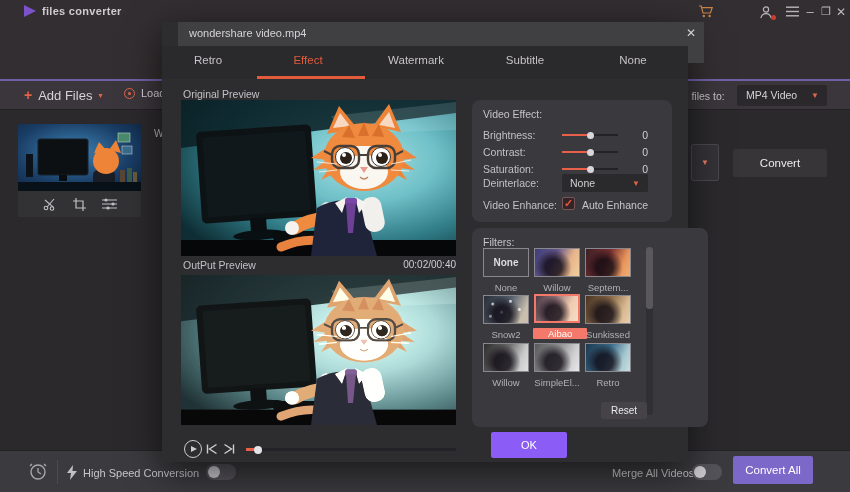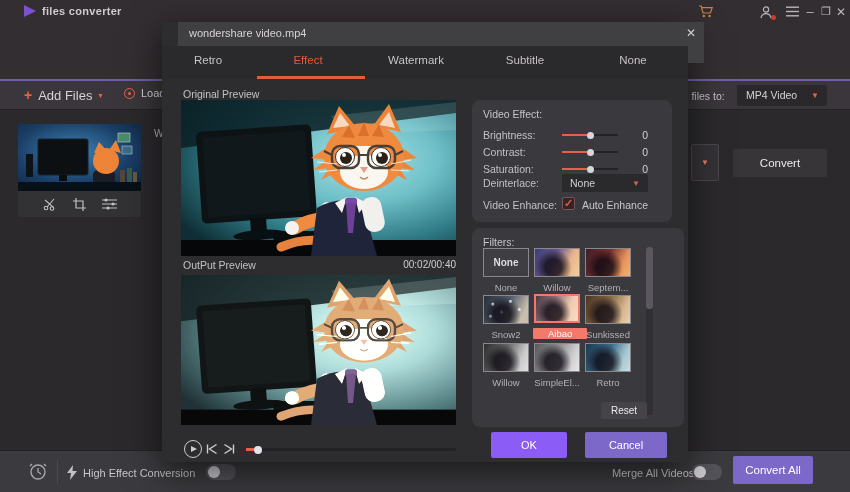--- a/index.html
+++ b/index.html
@@ -79,21 +79,21 @@
   #play-btn { left:22px; top:418px; width:18px; height:18px; border:1.3px solid #cfcdd0; border-radius:50%; display:flex; align-items:center; justify-content:center; cursor:pointer; }
   #play-btn i { width:0; height:0; border-left:6px solid #cfcdd0; border-top:3.5px solid transparent; border-bottom:3.5px solid transparent; margin-left:2px; }
   #prev-btn { left:44px; top:421px; cursor:pointer; } #next-btn { left:61px; top:421px; cursor:pointer; }
   #seek { left:84px; top:426px; width:210px; height:3px; background:#232226; border-radius:2px; cursor:pointer; }
   #seek .fill { position:absolute; left:0; top:0; width:11px; height:3px; background:#e8604a; }
   #seek .hnd { position:absolute; left:8px; top:-2.5px; width:8px; height:8px; border-radius:50%; background:#e6e4e8; }
 
   
   .panel { background:#3a393d; border-radius:8px; }
   #panel1 { left:310px; top:78px; width:200px; height:122px; }
-  #panel2 { left:310px; top:206px; width:212px; height:199px; }
+  #panel2 { left:310px; top:206px; width:236px; height:199px; }
   .p-title { position:absolute; left:11px; top:8px; font-size:10.5px; color:#c6c3c6; }
   .fx-label { position:absolute; left:11px; font-size:10.5px; color:#c2c0c4; }
   .fx-track { position:absolute; left:90px; width:56px; height:2px; background:#232226; cursor:pointer; }
   .fx-track .fill { position:absolute; left:0; top:0; height:2px; width:28px; background:#e8604a; }
   .fx-track .hnd { position:absolute; left:25px; top:-2.5px; width:7px; height:7px; border-radius:50%; background:#d8d6da; }
   .fx-val { position:absolute; left:158px; width:18px; text-align:right; font-size:10.5px; color:#d2d0d4; }
   #deint-dd { position:absolute; left:90px; top:74px; width:86px; height:18px; background:#2a292c; border-radius:2px; cursor:pointer; }
   #deint-dd .val { position:absolute; left:8px; top:3px; font-size:10.5px; color:#d2cfd2; }
   #deint-dd .car { position:absolute; right:8px; top:5px; color:#e0614a; font-size:8px; }
   #enh-check { position:absolute; left:90px; top:97px; width:13px; height:13px; background:#332527; border:1px solid #77565a; border-radius:2px; color:#e0553c; font-size:11px; font-weight:bold; line-height:11px; text-align:center; cursor:pointer; }
@@ -233,21 +233,21 @@
 <div class="abs" id="footer">
   <svg class="abs" id="clock-ic" width="20" height="20" viewBox="0 0 20 20">
     <circle cx="10" cy="11" r="7" fill="none" stroke="#a8a6aa" stroke-width="1.4"></circle>
     <path d="M10 7v4l3 2" fill="none" stroke="#a8a6aa" stroke-width="1.3"></path>
     <path d="M4 3 L2 5 M16 3 L18 5" stroke="#a8a6aa" stroke-width="1.4"></path>
   </svg>
   <div class="abs" id="footer-div"></div>
   <svg class="abs" id="bolt-ic" width="10" height="15" viewBox="0 0 10 15">
       <polygon points="6,0 0,8 4,8 3,15 10,6 5.5,6" fill="#c2c0c4"></polygon>
     </svg>
-  <div class="abs" id="hsc-label">High Effect Conversion</div>
+  <div class="abs" id="hsc-label">High Speed Conversion</div>
   <div class="abs toggle" id="hsc-toggle">
       <span class="knob"></span>
     </div>
   <div class="abs" id="merge-label">Merge All Videos</div>
   <div class="abs toggle" id="merge-toggle">
       <span class="knob"></span>
     </div>
   <div class="abs" id="convert-all">Convert All</div>
 </div>
 
@@ -432,14 +432,13 @@
         <span class="flabel">Retro</span>
       </div>
     </div>
     <div id="fscroll">
         <span class="sthumb"></span>
       </div>
     <div id="reset-btn">Reset</div>
   </div>
 
   <div class="abs" id="ok-btn">OK</div>
-  <div class="abs" id="cancel-btn">Cancel</div>
 </div>
 
 </body></html>

